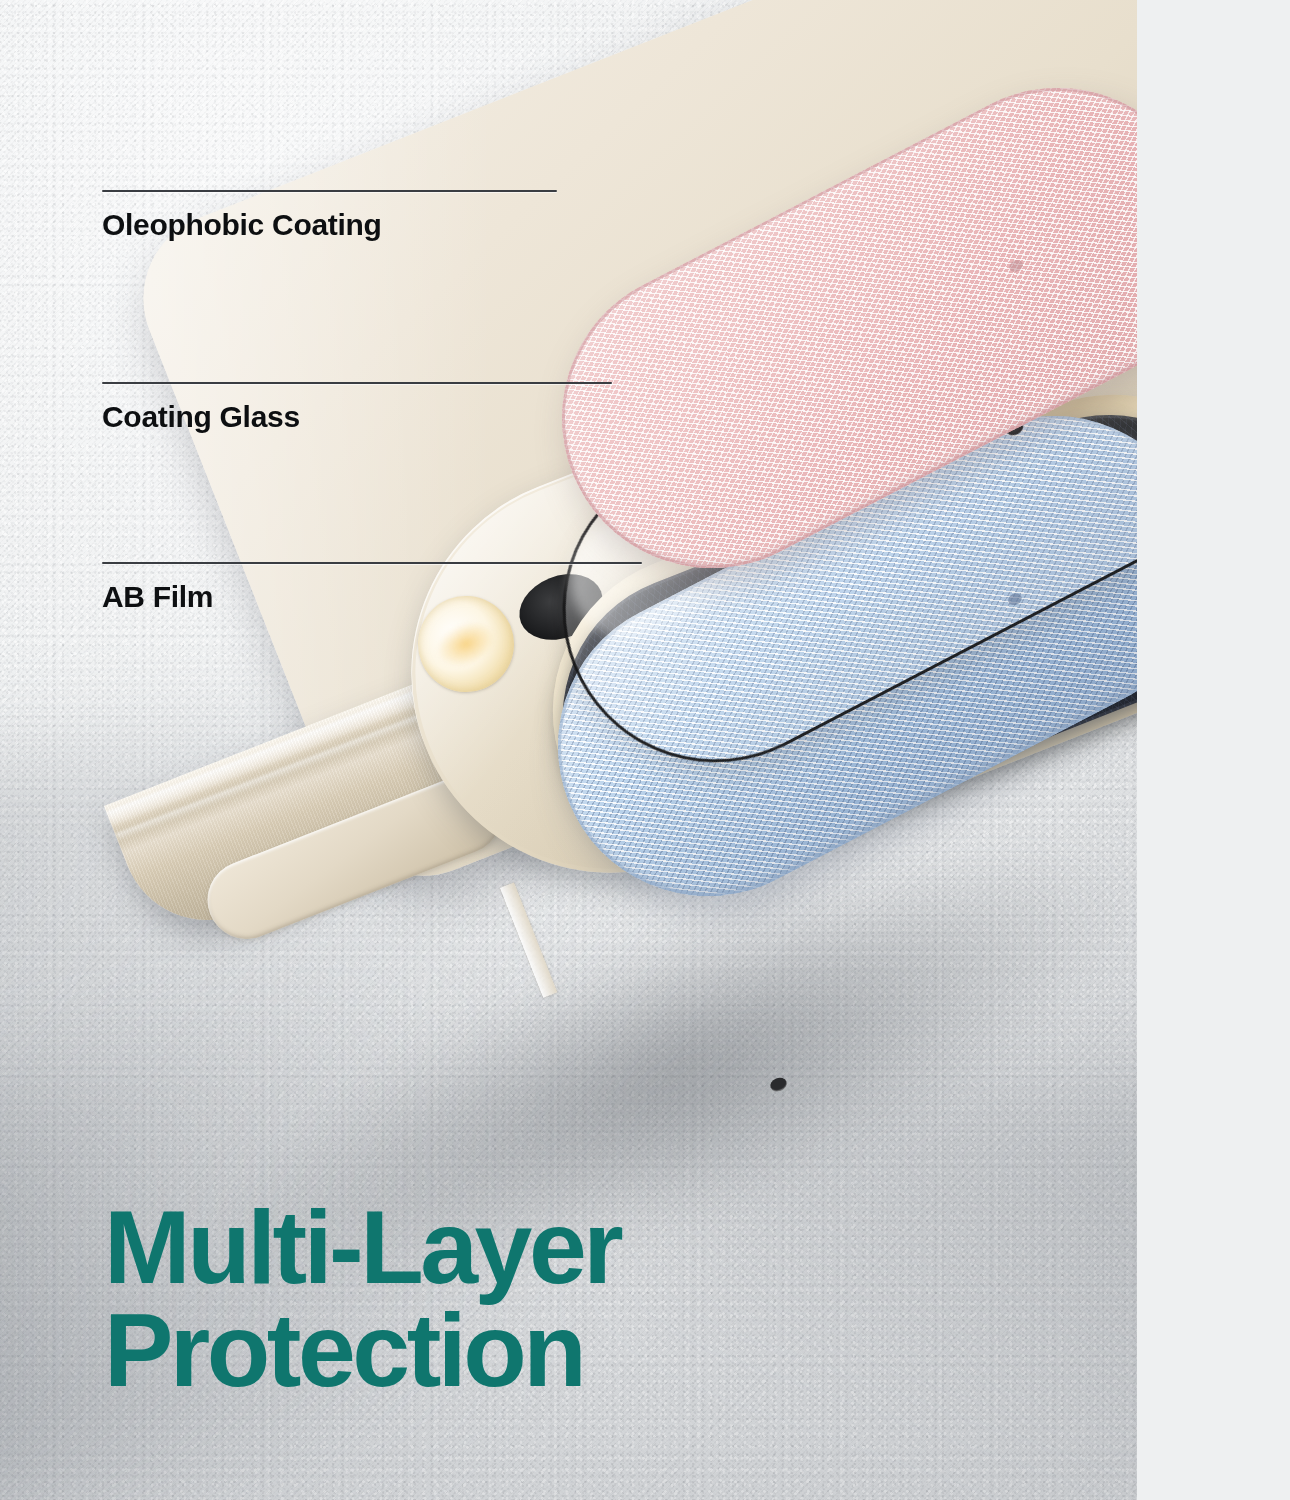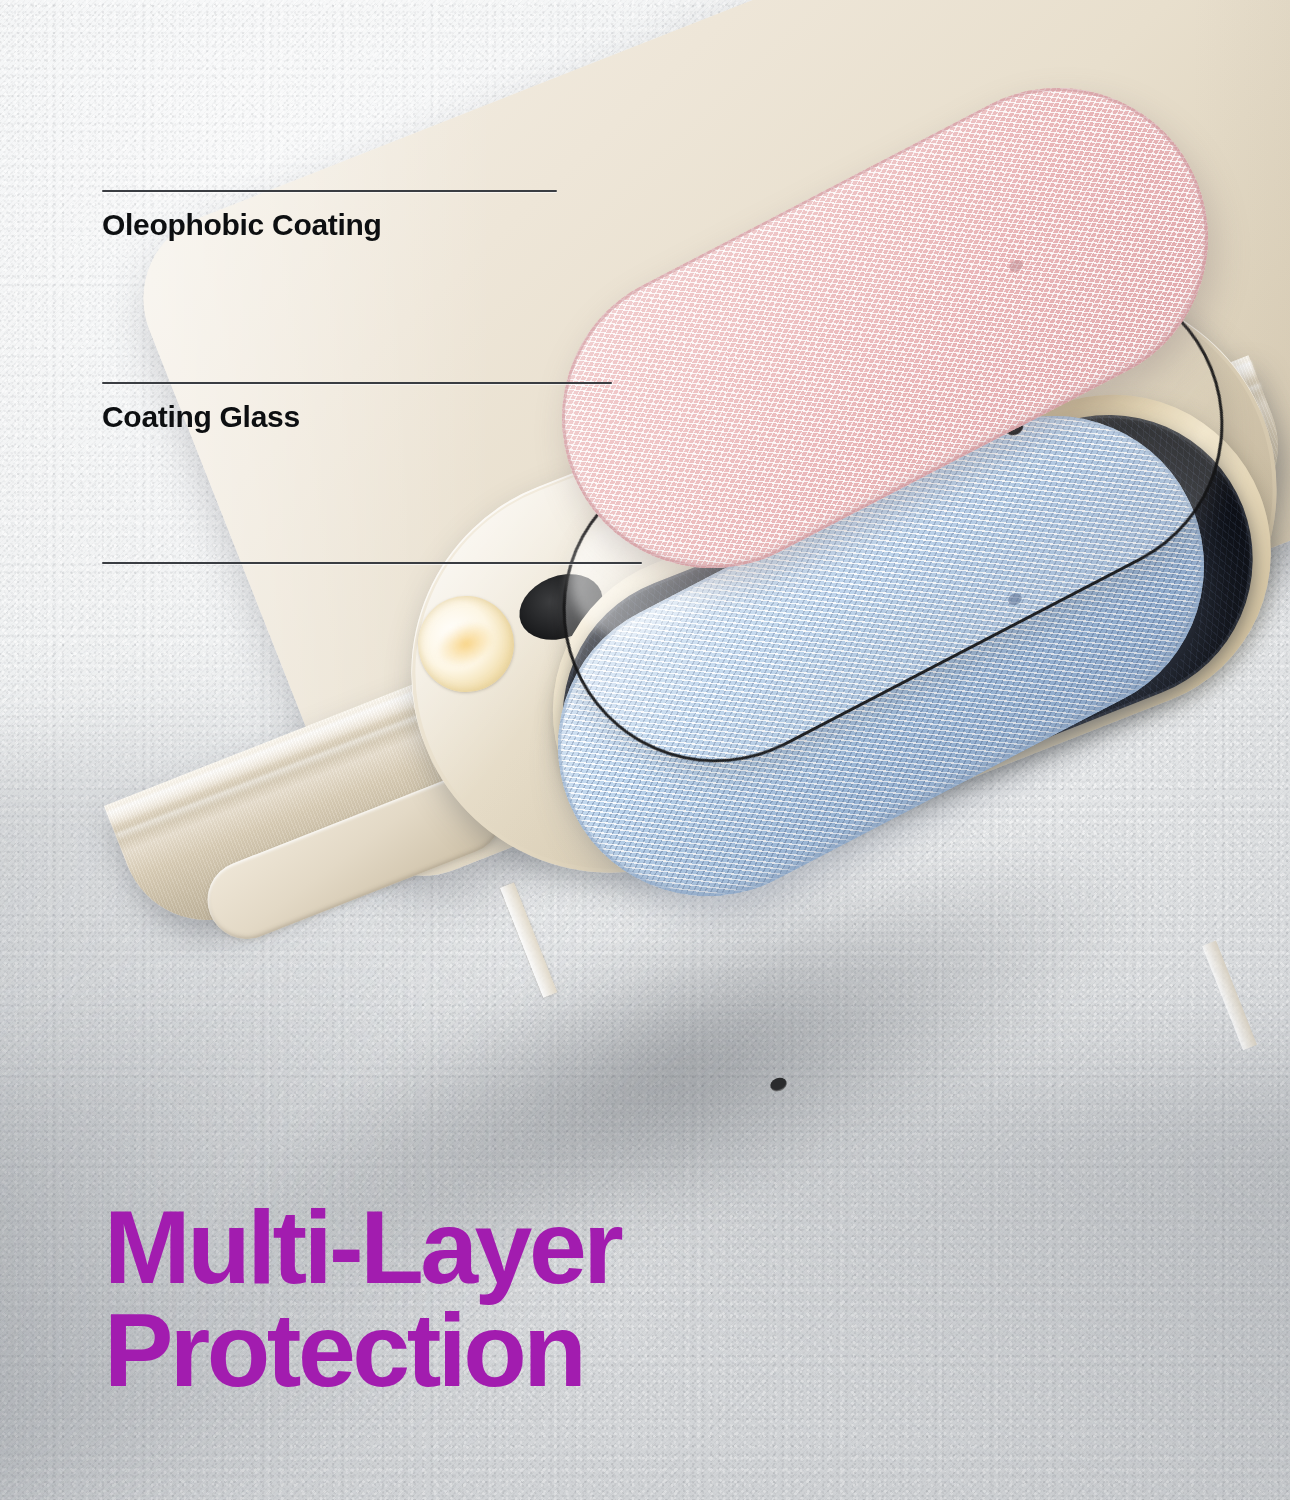--- a/index.html
+++ b/index.html
@@ -1,21 +1,21 @@
 <!DOCTYPE html>
 <html><head>
 <meta charset="utf-8">
 <style>
   html,body{margin:0;padding:0;}
   body{
     width:1290px;height:1500px;overflow:hidden;position:relative;
     font-family:"Liberation Sans","DejaVu Sans",sans-serif;
     background:#eef0f1;
   }
-  #stage{position:absolute;inset:0;width:1290px;height:1500px;overflow:hidden;}
+  #stage{position:absolute;inset:0;width:1137px;height:1500px;overflow:hidden;}
 
   
   .bg-base{
     position:absolute;inset:0;
     background:
       radial-gradient(115% 85% at 18% 8%,   #f6f7f8 0%, #eceeef 48%, #e2e4e6 100%),
       linear-gradient(180deg,#f1f2f3 0%,#e9eaec 55%,#e4e6e8 100%);
   }
   
   .bg-grain{
@@ -70,21 +70,21 @@
     margin-top:16px;font-size:30px;font-weight:700;color:#0d0f11;
     letter-spacing:-.3px;line-height:1.1;white-space:nowrap;
   }
   #callout-0{top:190px;}  #callout-0 .rule{width:455px;}
   #callout-1{top:382px;}  #callout-1 .rule{width:510px;}
   #callout-2{top:562px;}  #callout-2 .rule{width:540px;}
 
   
   .headline{
     position:absolute;left:104px;top:1196px;
-    font-size:104px;font-weight:700;color:#a21caf;
+    font-size:104px;font-weight:700;color:#0f766e;
     letter-spacing:-3.5px;line-height:.99;
   }
   .headline span{display:block;}
 
   
   .phone-wrap{position:absolute;left:0;top:0;width:100%;height:100%;}
   .phone-shadow{
     position:absolute;left:150px;top:900px;width:1180px;height:330px;
     background:radial-gradient(60% 60% at 45% 45%, rgba(78,83,90,.45), rgba(78,83,90,0) 72%);
     filter:blur(30px);transform:rotate(-22deg);
@@ -367,20 +367,21 @@
     <div class="callout" id="callout-0">
       <div class="rule"></div>
       <div class="ctext">Oleophobic Coating</div>
     </div>
     <div class="callout" id="callout-1">
       <div class="rule"></div>
       <div class="ctext">Coating Glass</div>
     </div>
     <div class="callout" id="callout-2">
       <div class="rule"></div>
+      <div class="ctext">AB Film</div>
     </div>
   </div>
 
   <div class="headline">
     <span>Multi-Layer</span>
     <span>Protection</span>
   </div>
 
 </div>
 

